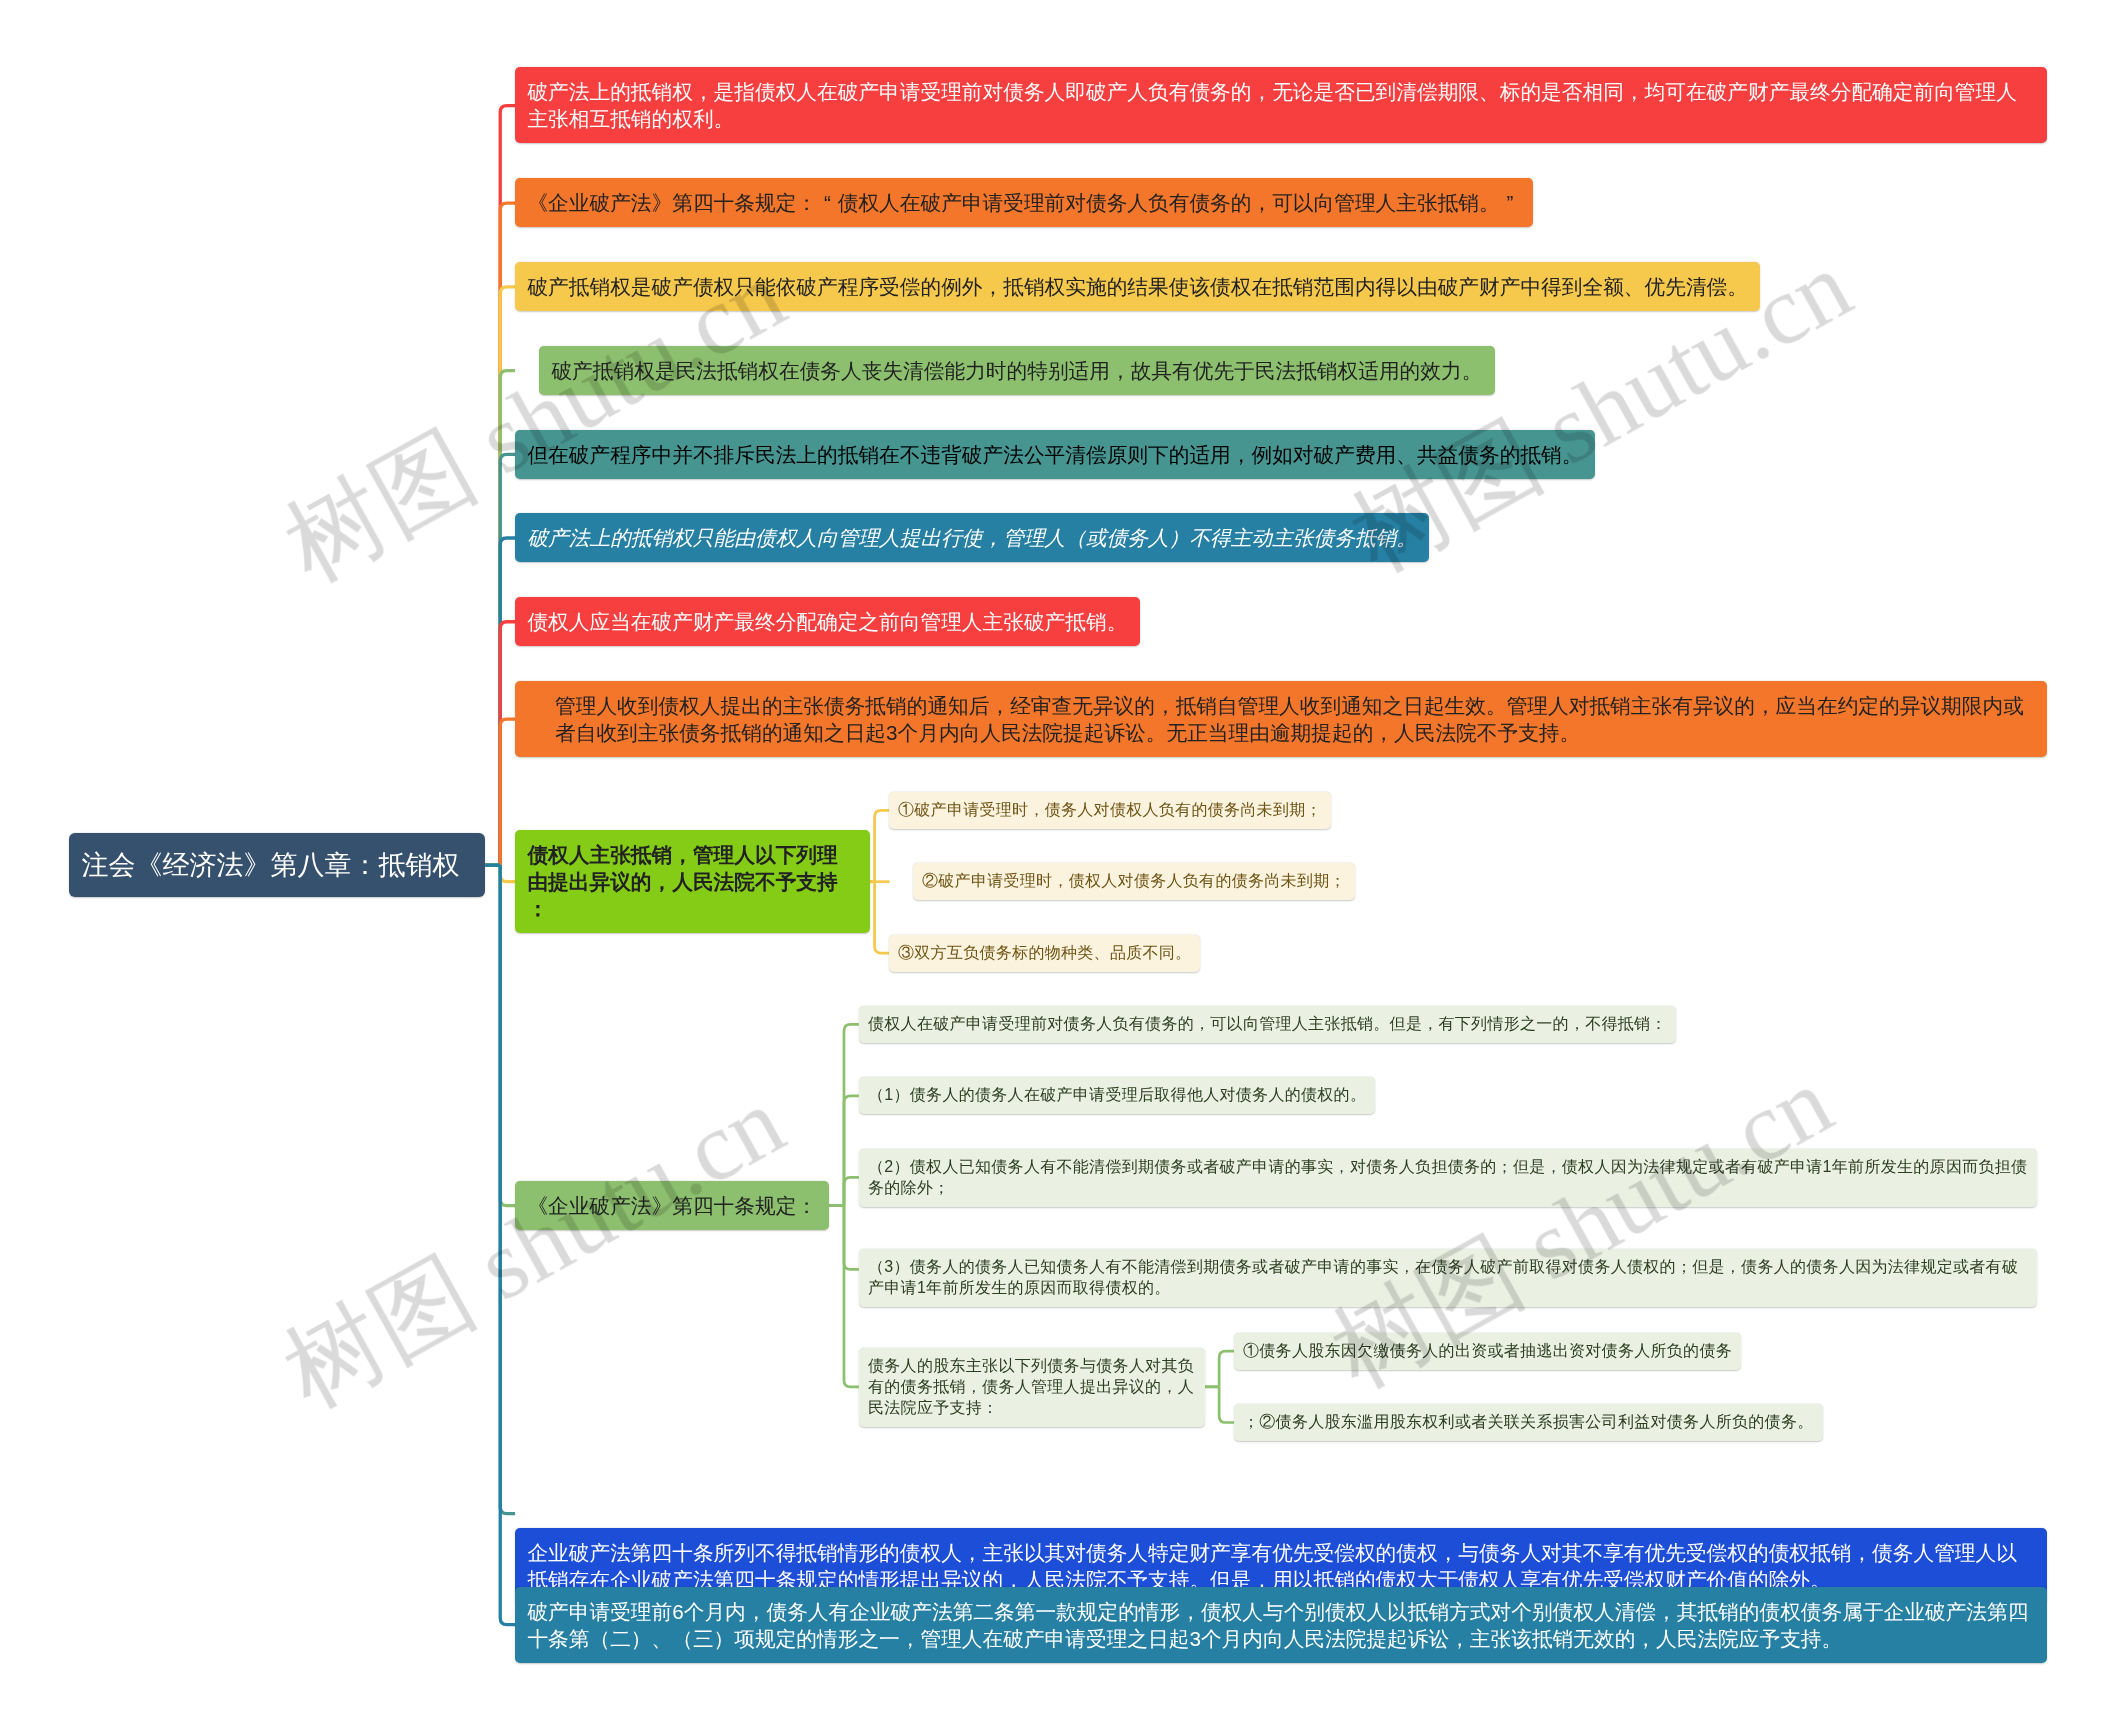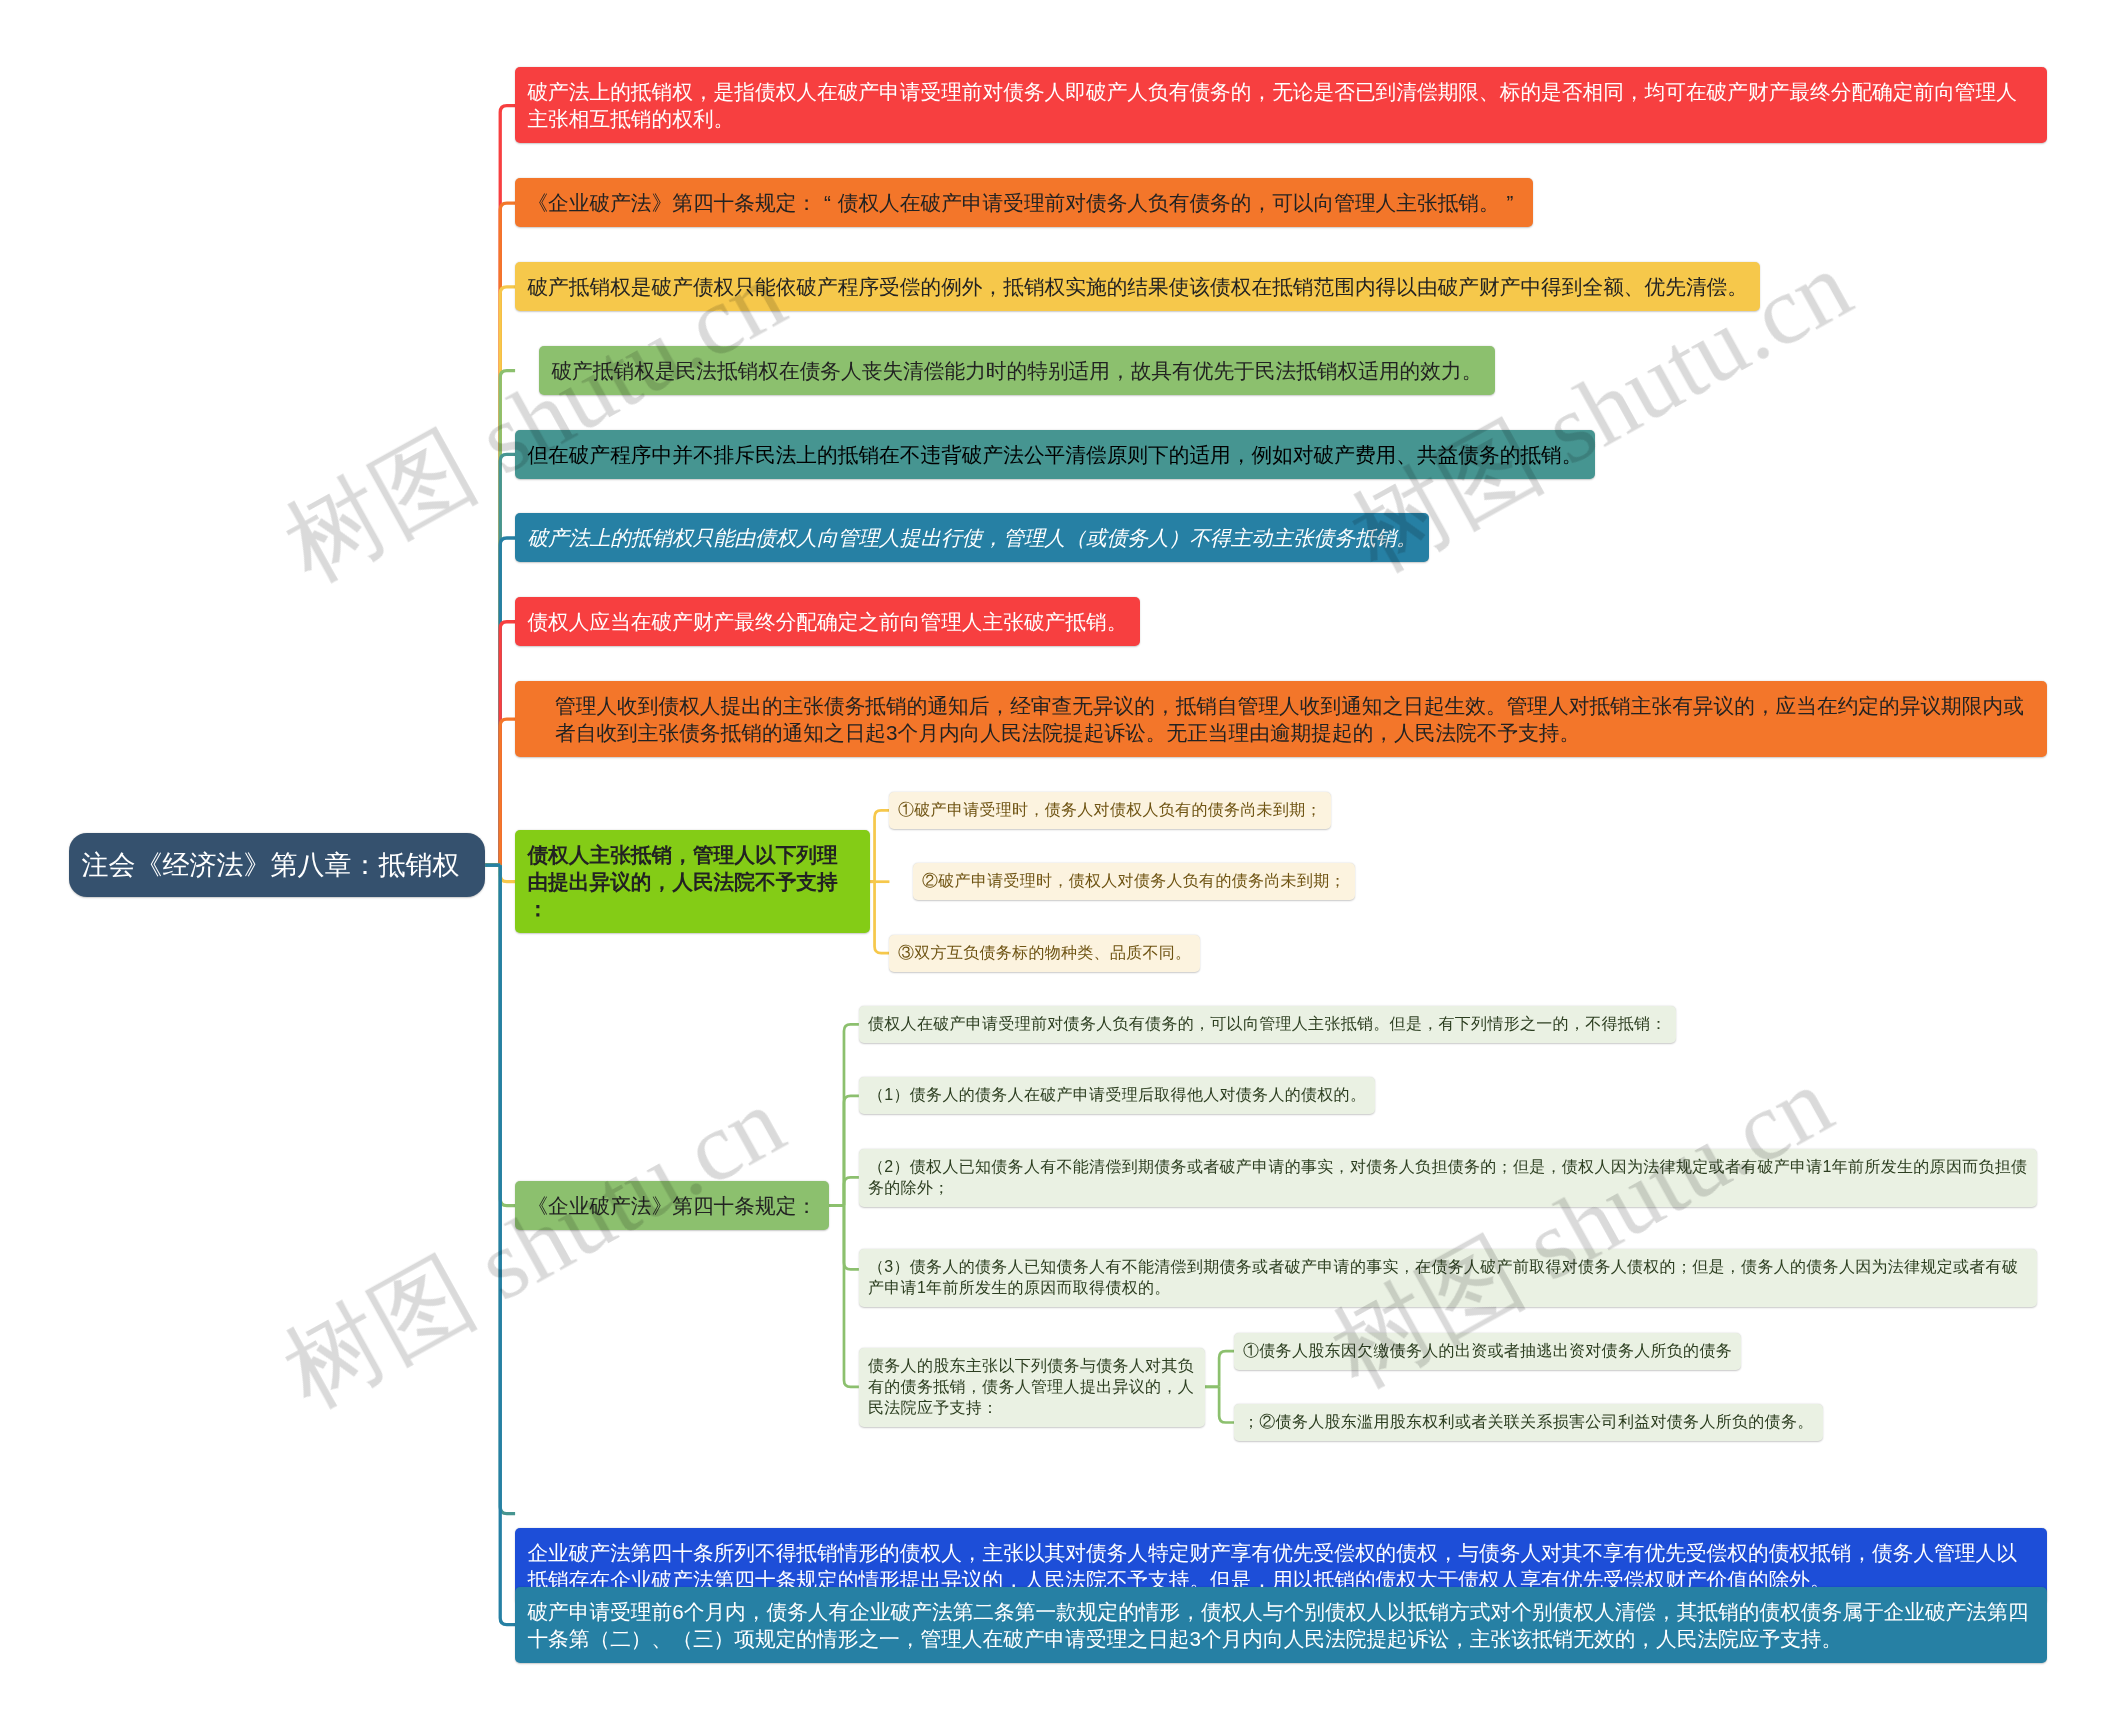--- a/index.html
+++ b/index.html
@@ -5,21 +5,21 @@
 <style>
   html,body{margin:0;padding:0;}
   body{width:2116px;height:1732px;background:#ffffff;overflow:hidden;
        font-family:"Liberation Sans",sans-serif;-webkit-font-smoothing:antialiased;}
   #stage{position:relative;width:2116px;height:1732px;}
   svg.links{position:absolute;left:0;top:0;width:2116px;height:1732px;overflow:visible;pointer-events:none;}
   .node{position:absolute;box-sizing:border-box;border-radius:5px;white-space:pre-wrap;
         word-break:break-all;overflow-wrap:anywhere;line-break:anywhere;
         box-shadow:0 0.8px 1.7px rgba(0,0,0,0.22);
         -webkit-font-smoothing:antialiased;transform:translateZ(0);}
-  .root{font-size:27px;line-height:38px;padding:13.2px 12.4px;color:#ffffff;background:#35516E;border-radius:18px;}
+  .root{font-size:27px;line-height:38px;padding:13.2px 12.4px;color:#ffffff;background:#35516E;border-radius:6px;}
   .fw{display:inline-block;width:1em;text-align:center;}
   .lv1{font-size:20.7px;line-height:27px;padding:11px 12.4px;}
   .lv2{font-size:16px;line-height:20.7px;padding:8.3px 9px;letter-spacing:0.3px;}
   .wm{position:absolute;color:rgba(0,0,0,0.145);font-size:98px;font-family:"Liberation Serif",serif;
       transform:rotate(-29deg);transform-origin:0 100%;white-space:nowrap;pointer-events:none;
       line-height:1;letter-spacing:0;}
   .wm b{font-weight:normal;font-family:"Liberation Sans",sans-serif;}
 </style>
 </head>
 <body>

